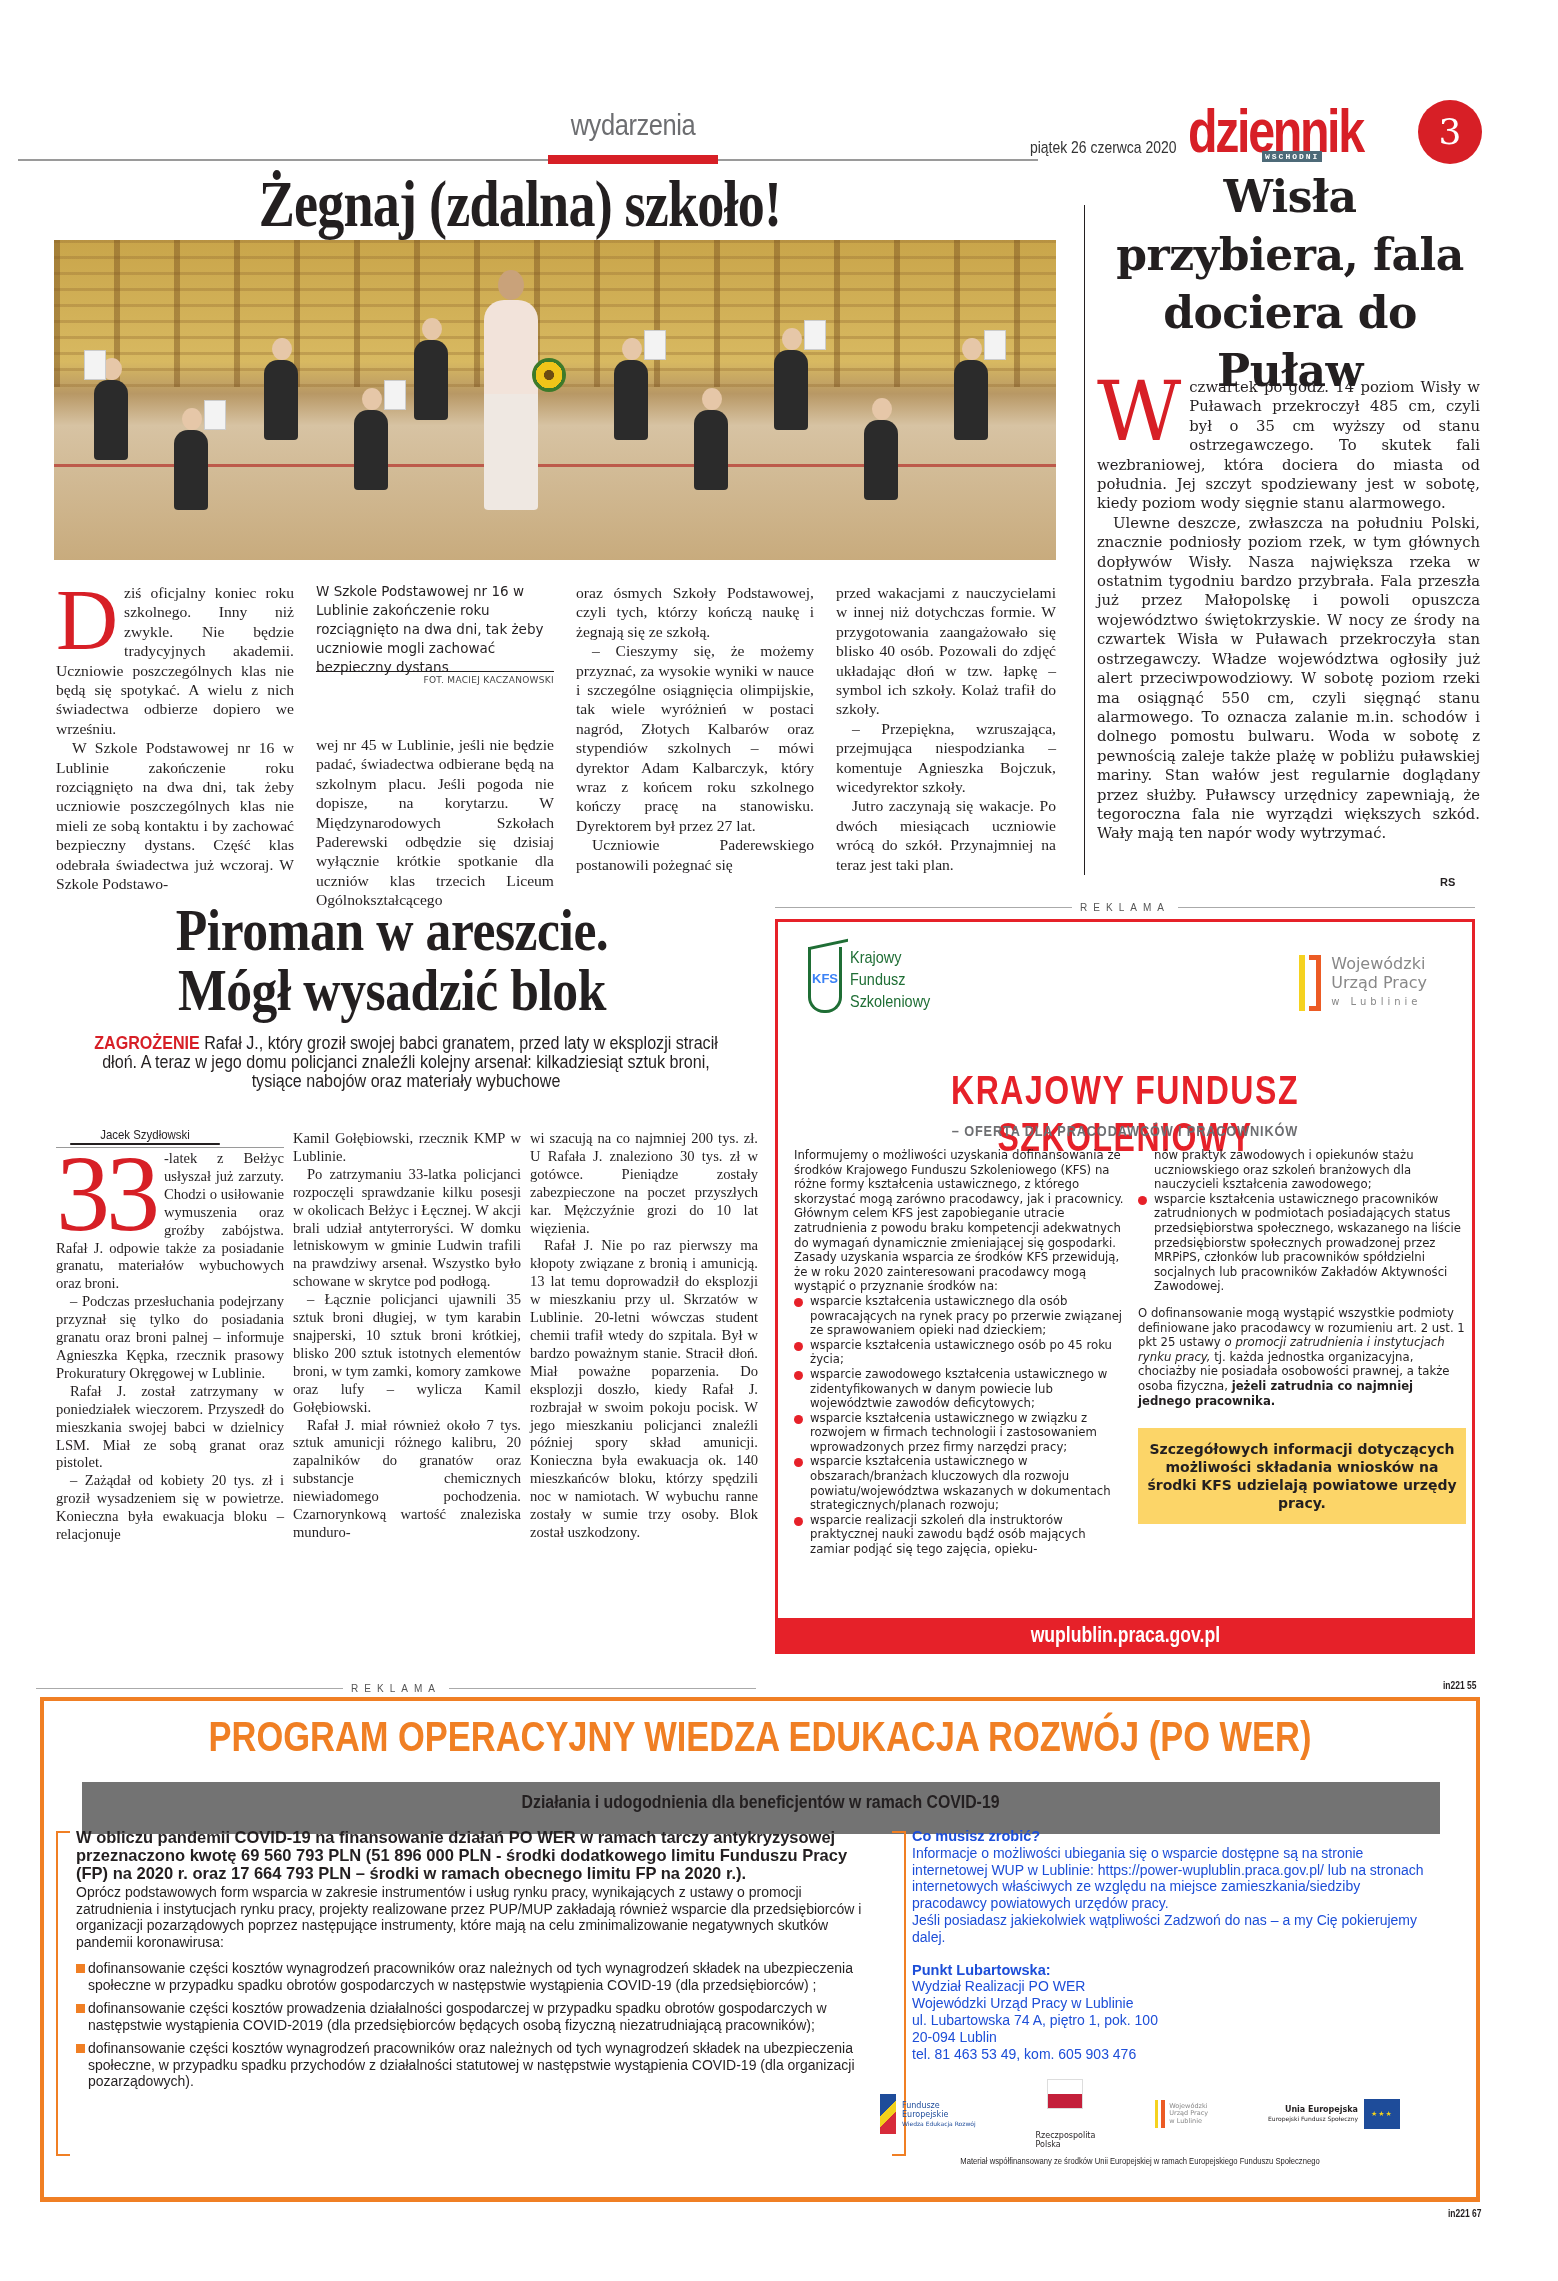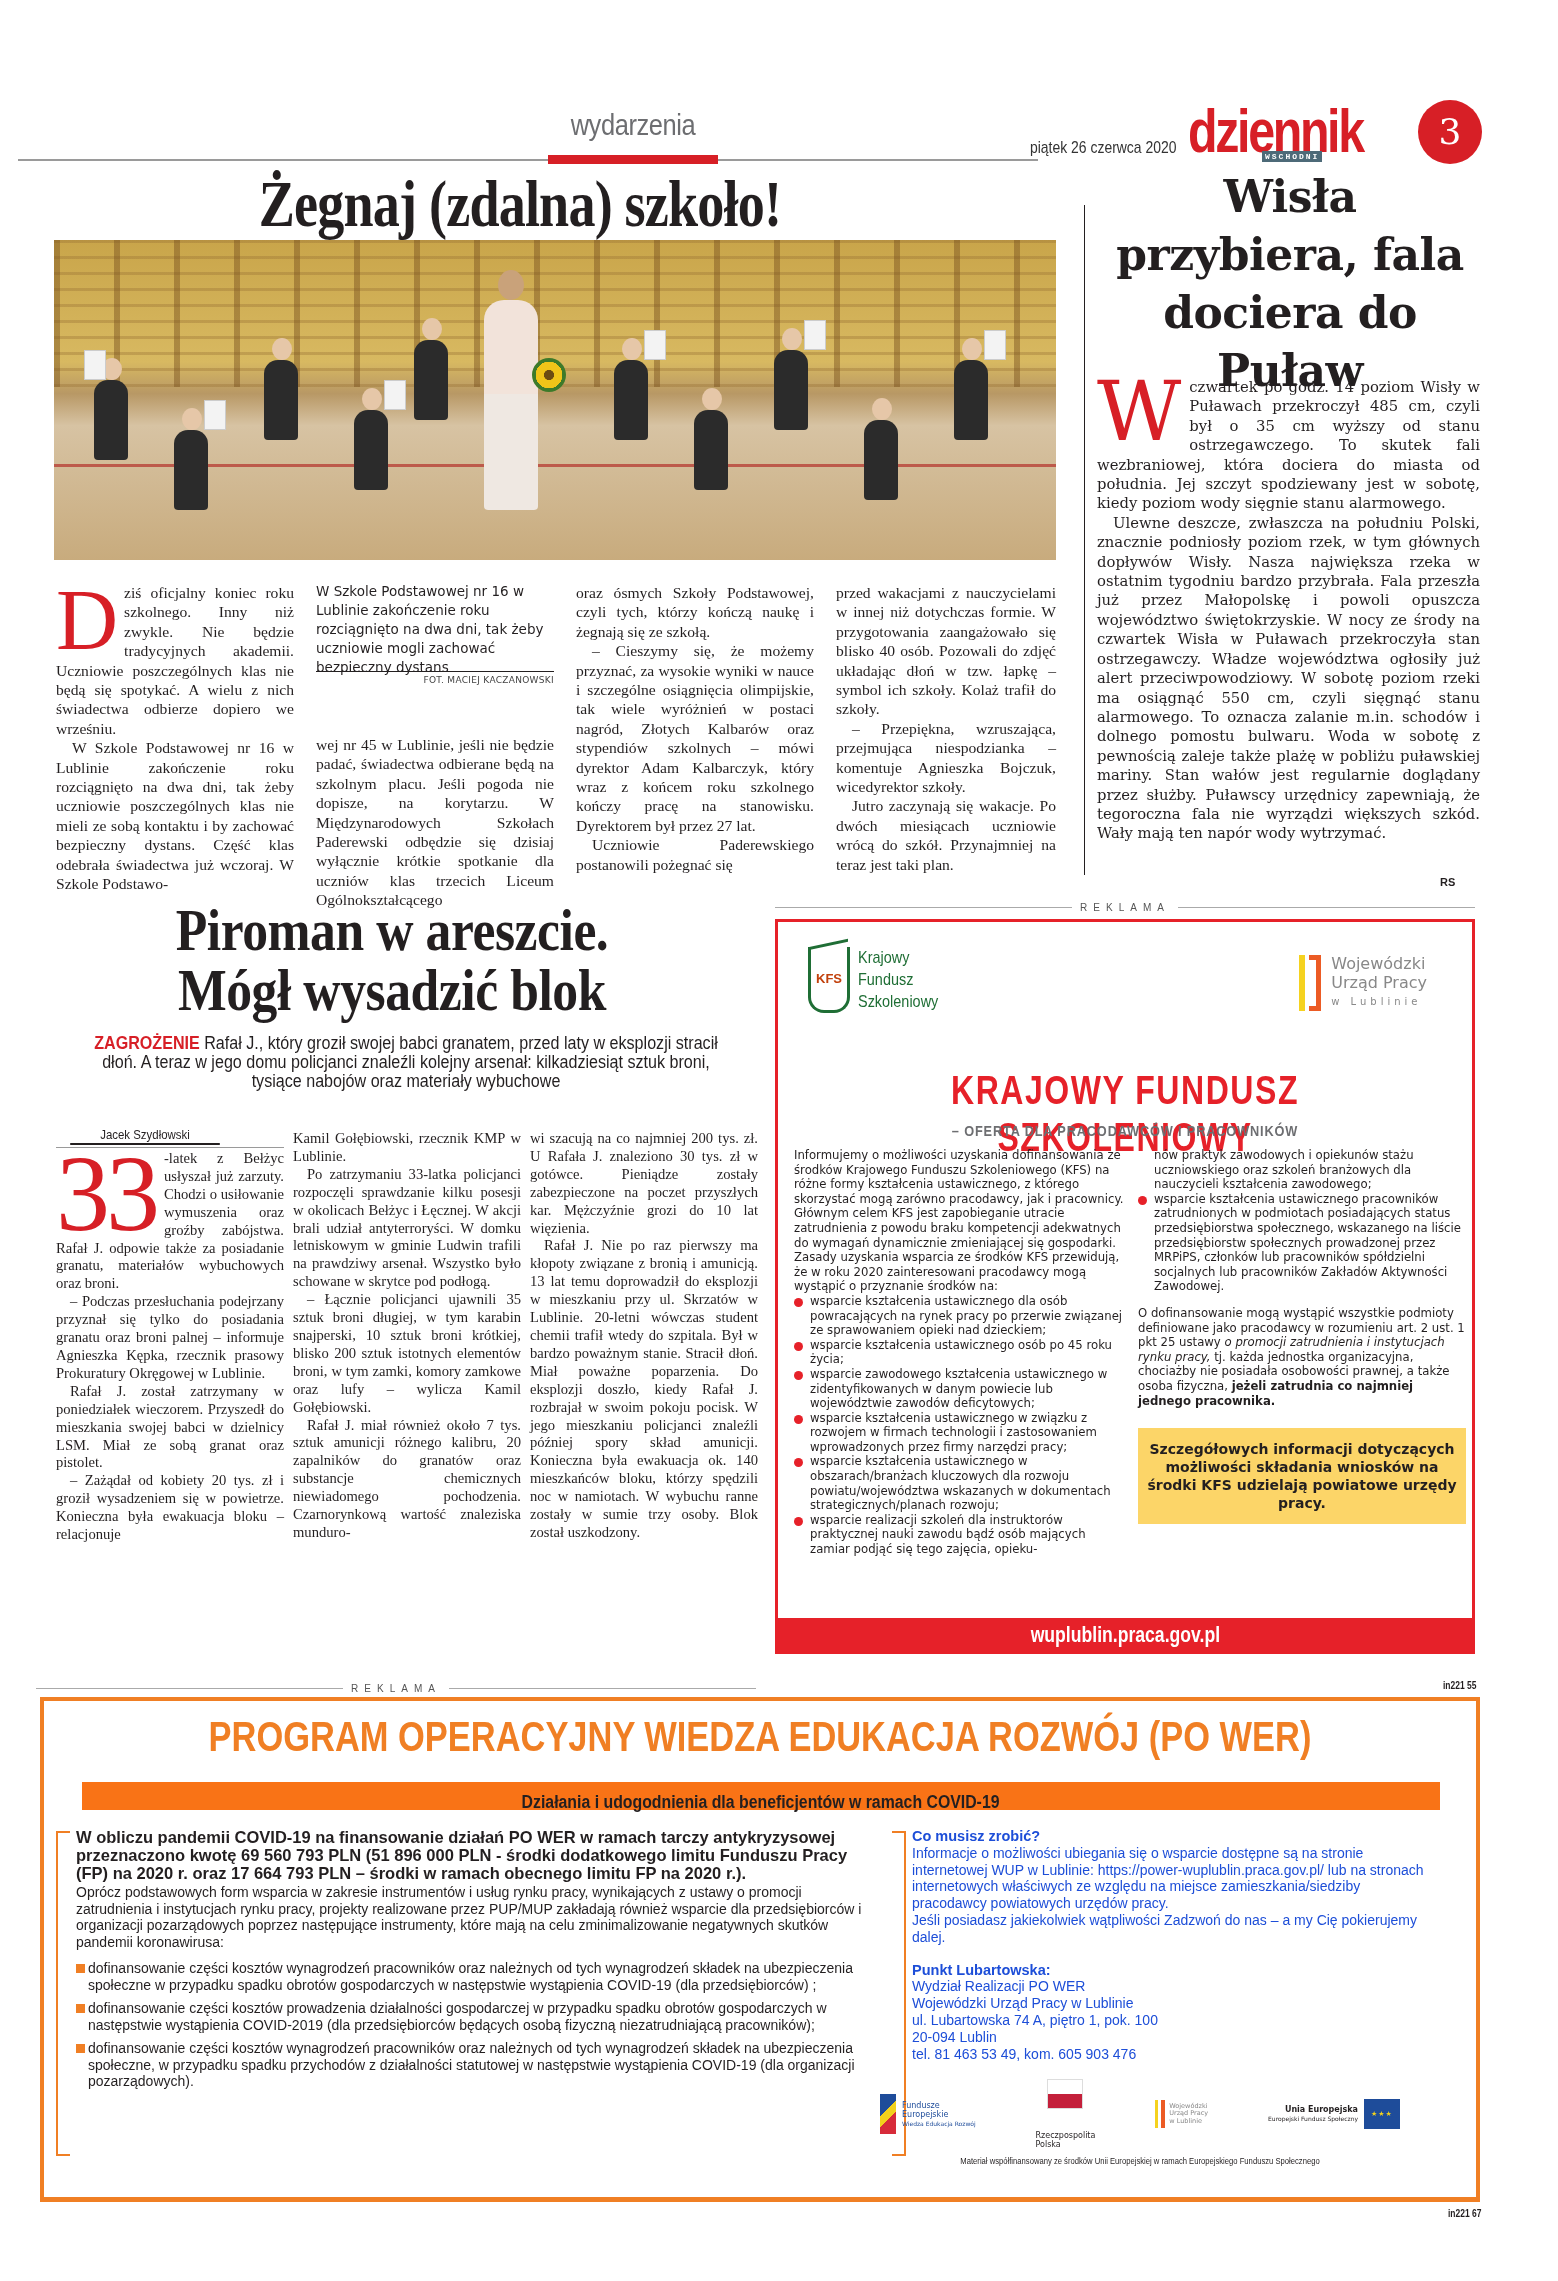--- a/index.html
+++ b/index.html
@@ -66,21 +66,21 @@
 
   
   .reklama { font-family: "Liberation Sans", sans-serif; font-size: 10px; letter-spacing: 6px; color: #555; text-align: center; display: flex; align-items: center; gap: 8px; }
   .reklama::before, .reklama::after { content: ""; flex: 1; height: 1px; background: #aaa; }
   .rk1 { left: 775px; top: 902px; width: 700px; }
   .rk2 { left: 36px; top: 1683px; width: 720px; }
 
   
   .kfs { left: 775px; top: 919px; width: 700px; height: 735px; border: 3px solid #e62129; background: #fff; }
   .kfs-logo { position: absolute; left: 30px; top: 25px; display: flex; gap: 8px; align-items: center; }
-  .kfs-shield { width: 42px; height: 66px; border: 3px solid #1f6e35; border-radius: 0 0 16px 16px; color: #c2410c; font-family: "Liberation Sans", sans-serif; font-weight: bold; font-size: 13px; display:flex; align-items:center; justify-content:center; border-top: none; position: relative; }
+  .kfs-shield { width: 34px; height: 66px; border: 3px solid #1f6e35; border-radius: 0 0 16px 16px; color: #3b82f6; font-family: "Liberation Sans", sans-serif; font-weight: bold; font-size: 13px; display:flex; align-items:center; justify-content:center; border-top: none; position: relative; }
   .kfs-shield::before { content:""; position:absolute; left:-3px; top:-4px; width: 40px; height: 4px; border-top: 3px solid #1f6e35; transform: skewY(-12deg); }
   .kfs-text { color: #1f6e35; font-family: "Liberation Sans", sans-serif; font-size: 17px; line-height: 22px; transform: scaleX(0.85); transform-origin: left; }
   .wup-logo { position: absolute; right: 45px; top: 32px; display: flex; gap: 10px; align-items: center; }
   .wup-mark { width: 22px; height: 56px; position: relative; }
   .wup-mark .y { position: absolute; left:0; top:0; width:6px; height:56px; background:#f5d21f; }
   .wup-mark .r { position: absolute; left:10px; top:0; width:12px; height:56px; border: 5px solid #ec5b24; border-left: none; }
   .wup-text { font-family: "DejaVu Sans", sans-serif; color: #888; font-size: 16px; line-height: 19px; }
   .wup-text .small { font-size: 10px; letter-spacing: 4px; }
   .kfs-title { position: absolute; left: 0; top: 145px; width: 100%; text-align: center; font-family: "Liberation Sans", sans-serif; font-weight: bold; font-size: 41px; color: #e62129; letter-spacing: 2px; transform: scaleX(0.78); }
   .kfs-sub { position: absolute; left: 0; top: 200px; width: 100%; text-align: center; font-family: "Liberation Sans", sans-serif; font-weight: bold; font-size: 15px; color: #6d6e71; letter-spacing: 1px; transform: scaleX(0.85); }
@@ -95,21 +95,21 @@
   .kfs-col em { font-style: italic; }
   .kfs-col b { font-weight: bold; }
   .kfs-yellow { margin: 20px 0 12px 0; background: #fcd568; padding: 12px 8px; text-align: center; font-family: "DejaVu Sans", sans-serif; font-weight: bold; font-size: 14px; line-height: 18px; }
   .kfs-footer { position: absolute; left: 0; bottom: 0; width: 100%; height: 33px; background: #e62129; color: #fff; text-align: center; font-family: "Liberation Sans", sans-serif; font-weight: bold; font-size: 22px; line-height: 33px; transform: none; }
   .kfs-footer span { display: inline-block; transform: scaleX(0.8); }
   .code1 { left: 1440px; top: 1680px; font-family: "Liberation Sans", sans-serif; font-weight: bold; font-size: 10px; transform: scaleX(0.85); }
 
   
   .power { left: 40px; top: 1697px; width: 1440px; height: 505px; border: 4px solid #f07f24; border-bottom-width: 5px; background: #fff; }
   .power-title { position: absolute; left: 0; top: 12px; width: 100%; text-align: center; font-family: "Liberation Sans", sans-serif; font-weight: bold; font-size: 42px; color: #f07f24; transform: scaleX(0.82); letter-spacing: 0; }
-  .power-sub { position: absolute; left: 38px; top: 81px; width: 1358px; height: 28px; background: #f97316; text-align: center; font-family: "Liberation Sans", sans-serif; font-weight: bold; font-size: 18px; line-height: 40px; }
+  .power-sub { position: absolute; left: 38px; top: 81px; width: 1358px; height: 52px; background: #737373; text-align: center; font-family: "Liberation Sans", sans-serif; font-weight: bold; font-size: 18px; line-height: 40px; }
   .power-sub span { display:inline-block; transform: scaleX(0.88); }
   .power-bracket-l { position: absolute; left: 12px; top: 130px; width: 14px; height: 325px; border: 2px solid #f07f24; border-right: none; }
   .power-bracket-r { position: absolute; left: 848px; top: 130px; width: 14px; height: 325px; border: 2px solid #f07f24; border-left: none; }
   .power-left { position: absolute; left: 32px; top: 127px; width: 800px; font-family: "Liberation Sans", sans-serif; color: #231f20; }
   .power-left .intro { font-weight: bold; font-size: 16.5px; line-height: 18px; }
   .power-left .body { font-size: 14px; line-height: 16.5px; margin-top: 2px; }
   .power-left ul { list-style: none; margin-top: 10px; }
   .power-left li { position: relative; padding-left: 12px; font-size: 14px; line-height: 16.5px; margin-bottom: 7px; }
   .power-left li::before { content: ""; position: absolute; left: 0; top: 4px; width: 9px; height: 9px; background: #f07f24; }
   .power-right { position: absolute; left: 868px; top: 127px; width: 520px; font-family: Liberation Sans, sans-serif; font-size: 14px; line-height: 16.8px; color: #1d4ed8; }

